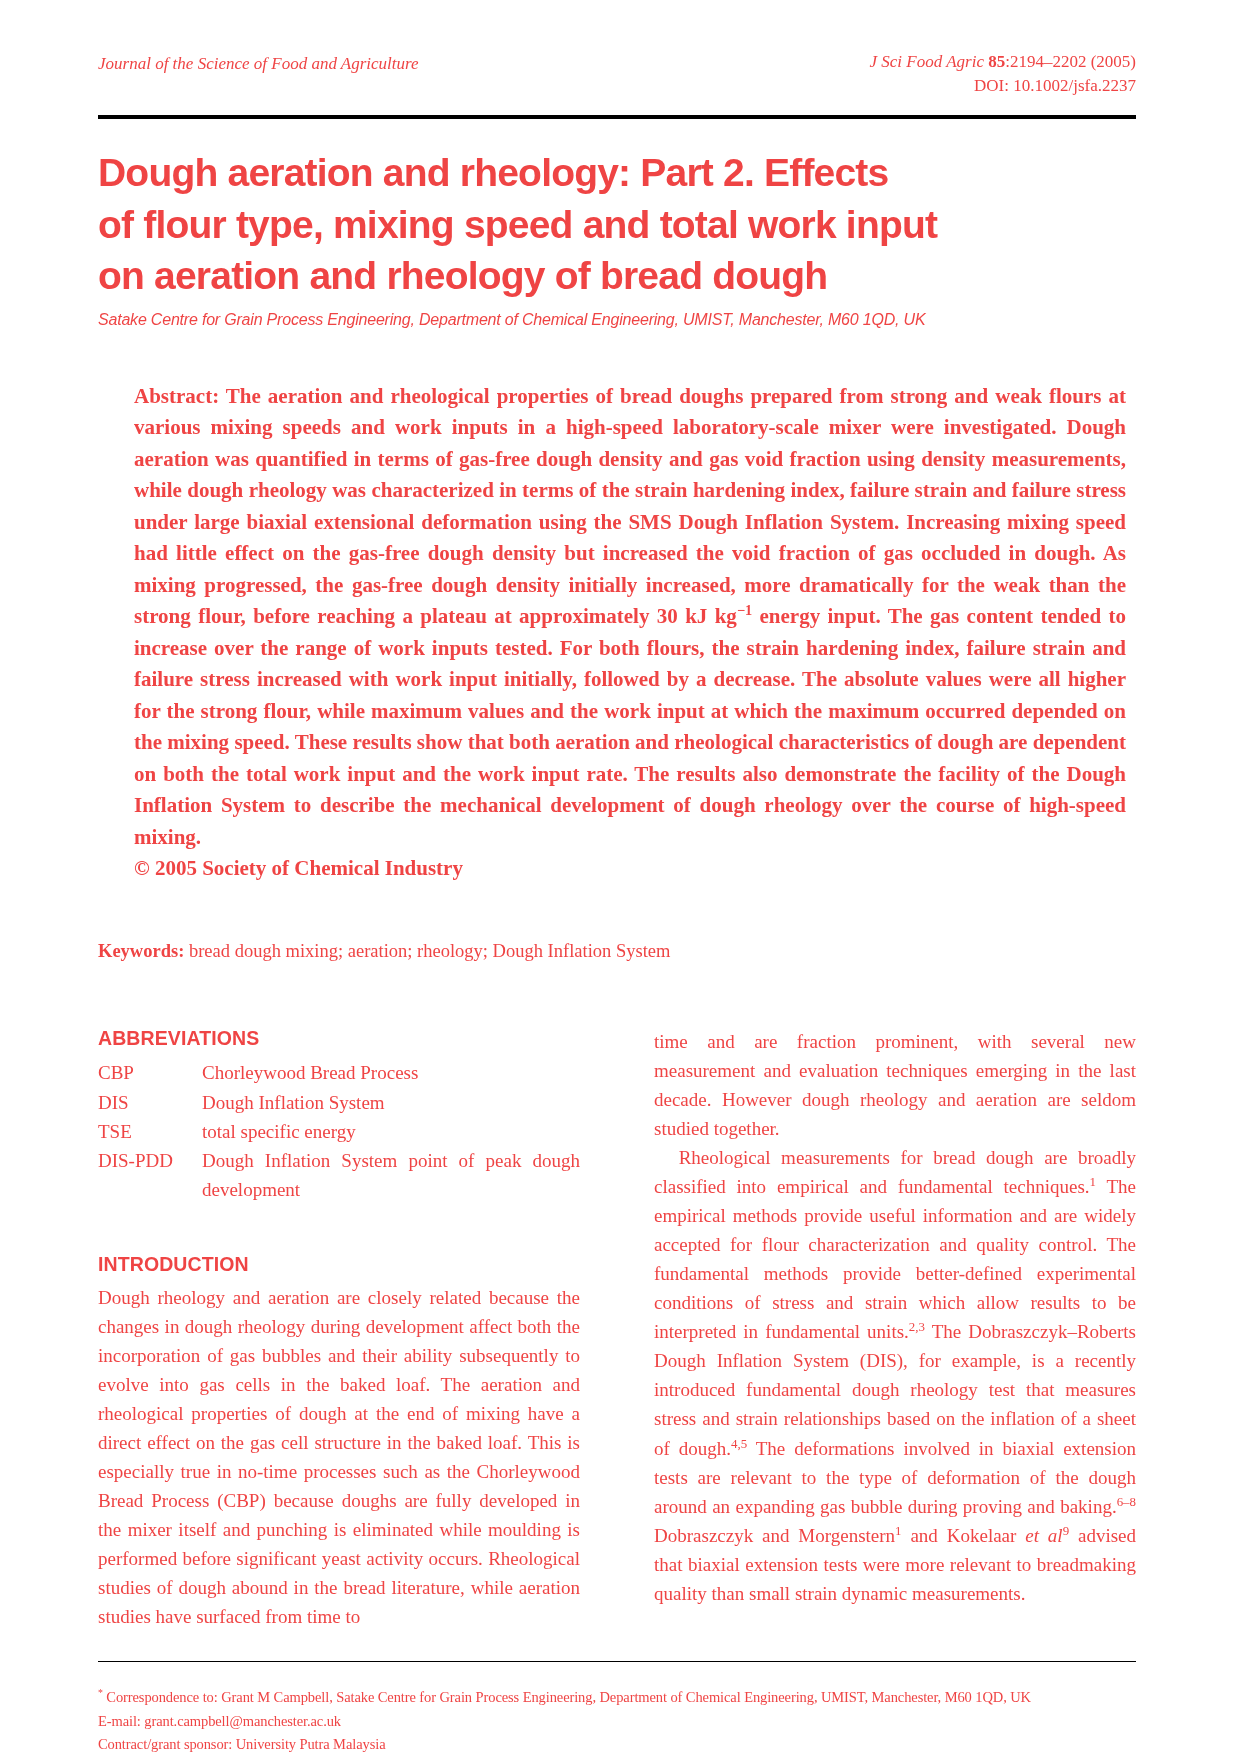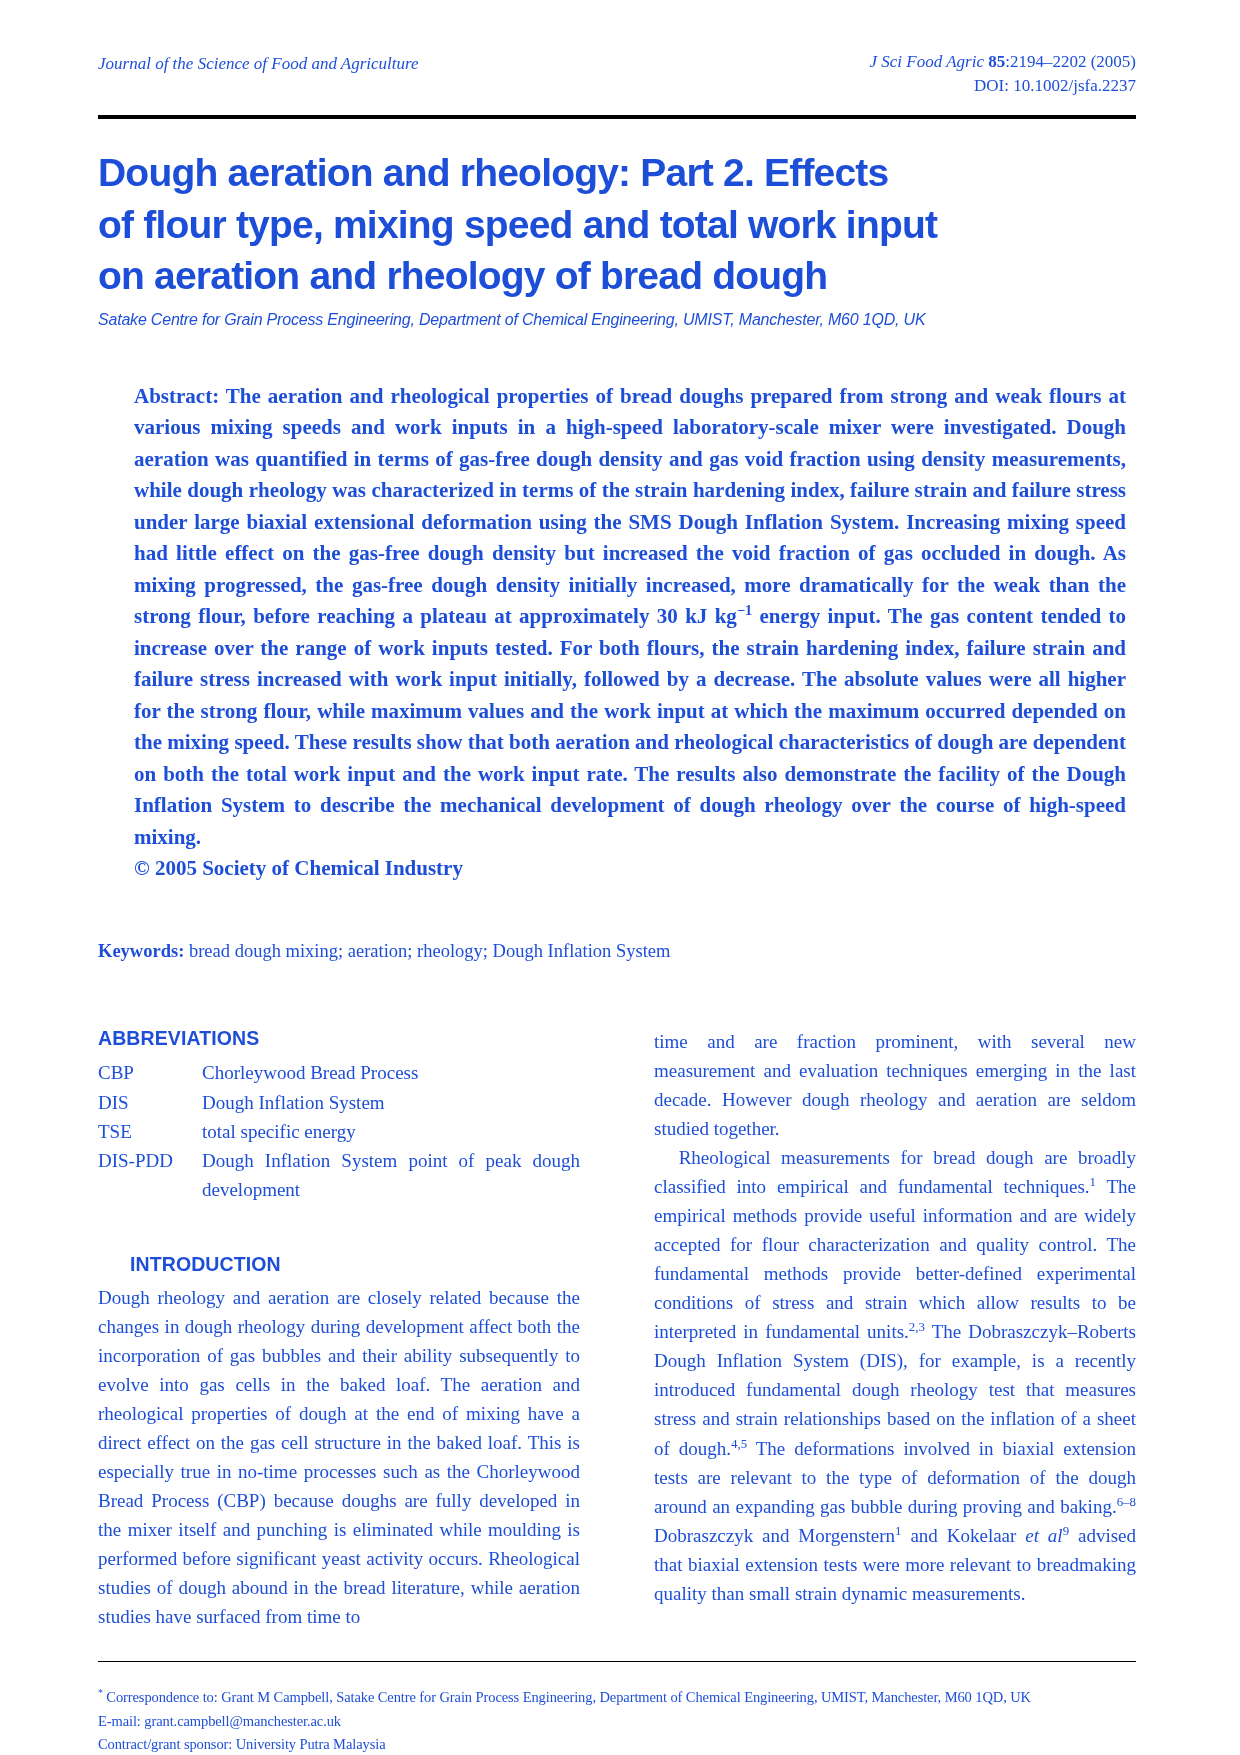--- a/index.html
+++ b/index.html
@@ -1,20 +1,20 @@
 <!DOCTYPE html>
 <html><head>
 <meta charset="utf-8">
 <style>
   html,body { margin:0; padding:0; background:#ffffff; }
   body { width:1240px; height:1755px; overflow:hidden; }
   .page {
     box-sizing:border-box; width:1240px; height:1755px;
     padding:50px 104px 0 98px;
-    font-family:"Liberation Serif", serif; color:#1d4ed8;
+    font-family:"Liberation Serif", serif; color:#ef4444;
   }
 
   
   .pg-header { display:flex; justify-content:space-between; align-items:flex-start; font-size:17px; }
   .journal-name { font-style:italic; padding-top:4px; }
   .header-right { text-align:right; line-height:1.42; }
   .header-rule { border:none; border-top:4px solid #000; margin:17px 0 0 0; }
 
   
   .title {
@@ -34,21 +34,21 @@
   .keywords { font-size:18.5px; margin:56px 0 0 0; }
 
   
   .columns { display:flex; gap:74px; margin-top:62px; font-size:19px; line-height:1.53; }
   .col { flex:1; min-width:0; }
   .section-h { font-family:"Liberation Sans", sans-serif; font-size:19.5px; font-weight:bold; margin:0; letter-spacing:0.1px; }
   .abbr-list { margin-top:5px; }
   .abbr-row { display:grid; grid-template-columns:104px 1fr; }
   .abbr-term { white-space:nowrap; }
   .abbr-def { text-align:justify; }
-  .intro-h { margin-top:46px;margin-left:32px; }
+  .intro-h { margin-top:46px; }
   .body-p { margin:3px 0 0 0; text-align:justify; }
   .body-p.indent { text-indent:1.3em; margin-top:0; }
   sup { font-size:68%; line-height:0; vertical-align:super; }
 
   
   .footnote {
     margin-top:30px; border-top:1.5px solid #000; padding-top:24px;
     font-family:Liberation Serif, serif; font-size:14.5px; line-height:1.6;
     letter-spacing:-0.1px;
   }

